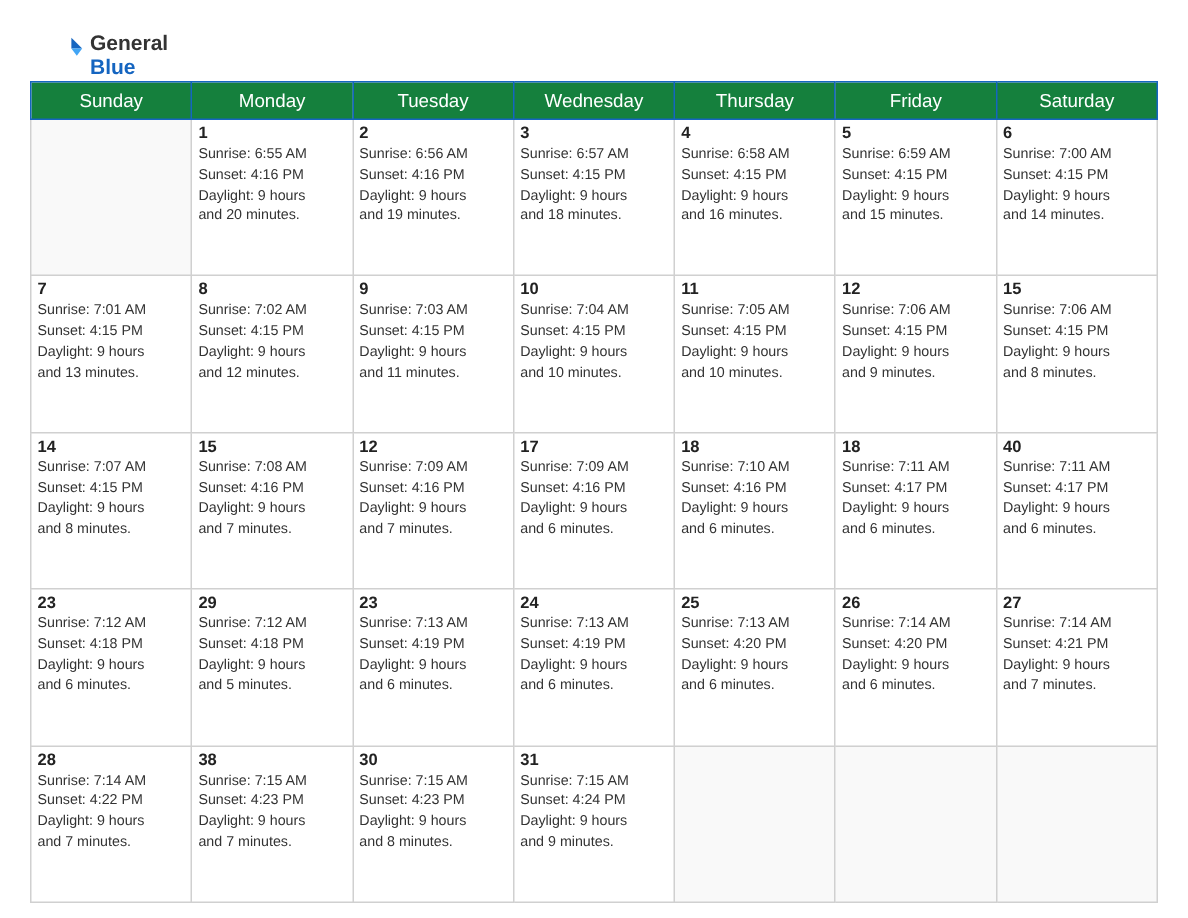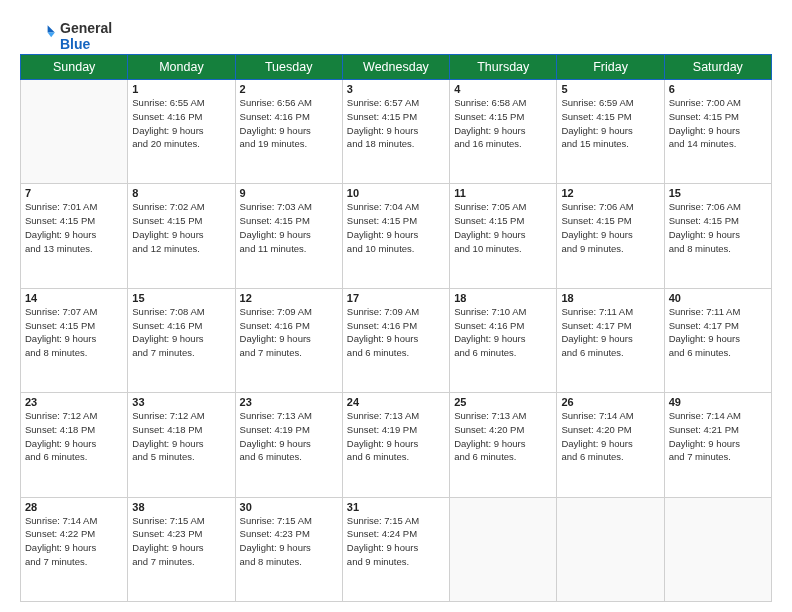--- a/index.html
+++ b/index.html
@@ -202,41 +202,41 @@
             <span class="day-num">40</span>
             <div class="day-info">Sunrise: 7:11 AM<br>Sunset: 4:17 PM<br>Daylight: 9 hours<br>and 6 minutes.</div>
           </td>
         </tr>
         <tr>
           <td>
             <span class="day-num">23</span>
             <div class="day-info">Sunrise: 7:12 AM<br>Sunset: 4:18 PM<br>Daylight: 9 hours<br>and 6 minutes.</div>
           </td>
           <td>
-            <span class="day-num">33</span>
+            <span class="day-num">29</span>
             <div class="day-info">Sunrise: 7:12 AM<br>Sunset: 4:18 PM<br>Daylight: 9 hours<br>and 5 minutes.</div>
           </td>
           <td>
             <span class="day-num">23</span>
             <div class="day-info">Sunrise: 7:13 AM<br>Sunset: 4:19 PM<br>Daylight: 9 hours<br>and 6 minutes.</div>
           </td>
           <td>
             <span class="day-num">24</span>
             <div class="day-info">Sunrise: 7:13 AM<br>Sunset: 4:19 PM<br>Daylight: 9 hours<br>and 6 minutes.</div>
           </td>
           <td>
             <span class="day-num">25</span>
             <div class="day-info">Sunrise: 7:13 AM<br>Sunset: 4:20 PM<br>Daylight: 9 hours<br>and 6 minutes.</div>
           </td>
           <td>
             <span class="day-num">26</span>
             <div class="day-info">Sunrise: 7:14 AM<br>Sunset: 4:20 PM<br>Daylight: 9 hours<br>and 6 minutes.</div>
           </td>
           <td>
-            <span class="day-num">49</span>
+            <span class="day-num">27</span>
             <div class="day-info">Sunrise: 7:14 AM<br>Sunset: 4:21 PM<br>Daylight: 9 hours<br>and 7 minutes.</div>
           </td>
         </tr>
         <tr>
           <td>
             <span class="day-num">28</span>
             <div class="day-info">Sunrise: 7:14 AM<br>Sunset: 4:22 PM<br>Daylight: 9 hours<br>and 7 minutes.</div>
           </td>
           <td>
             <span class="day-num">38</span>

